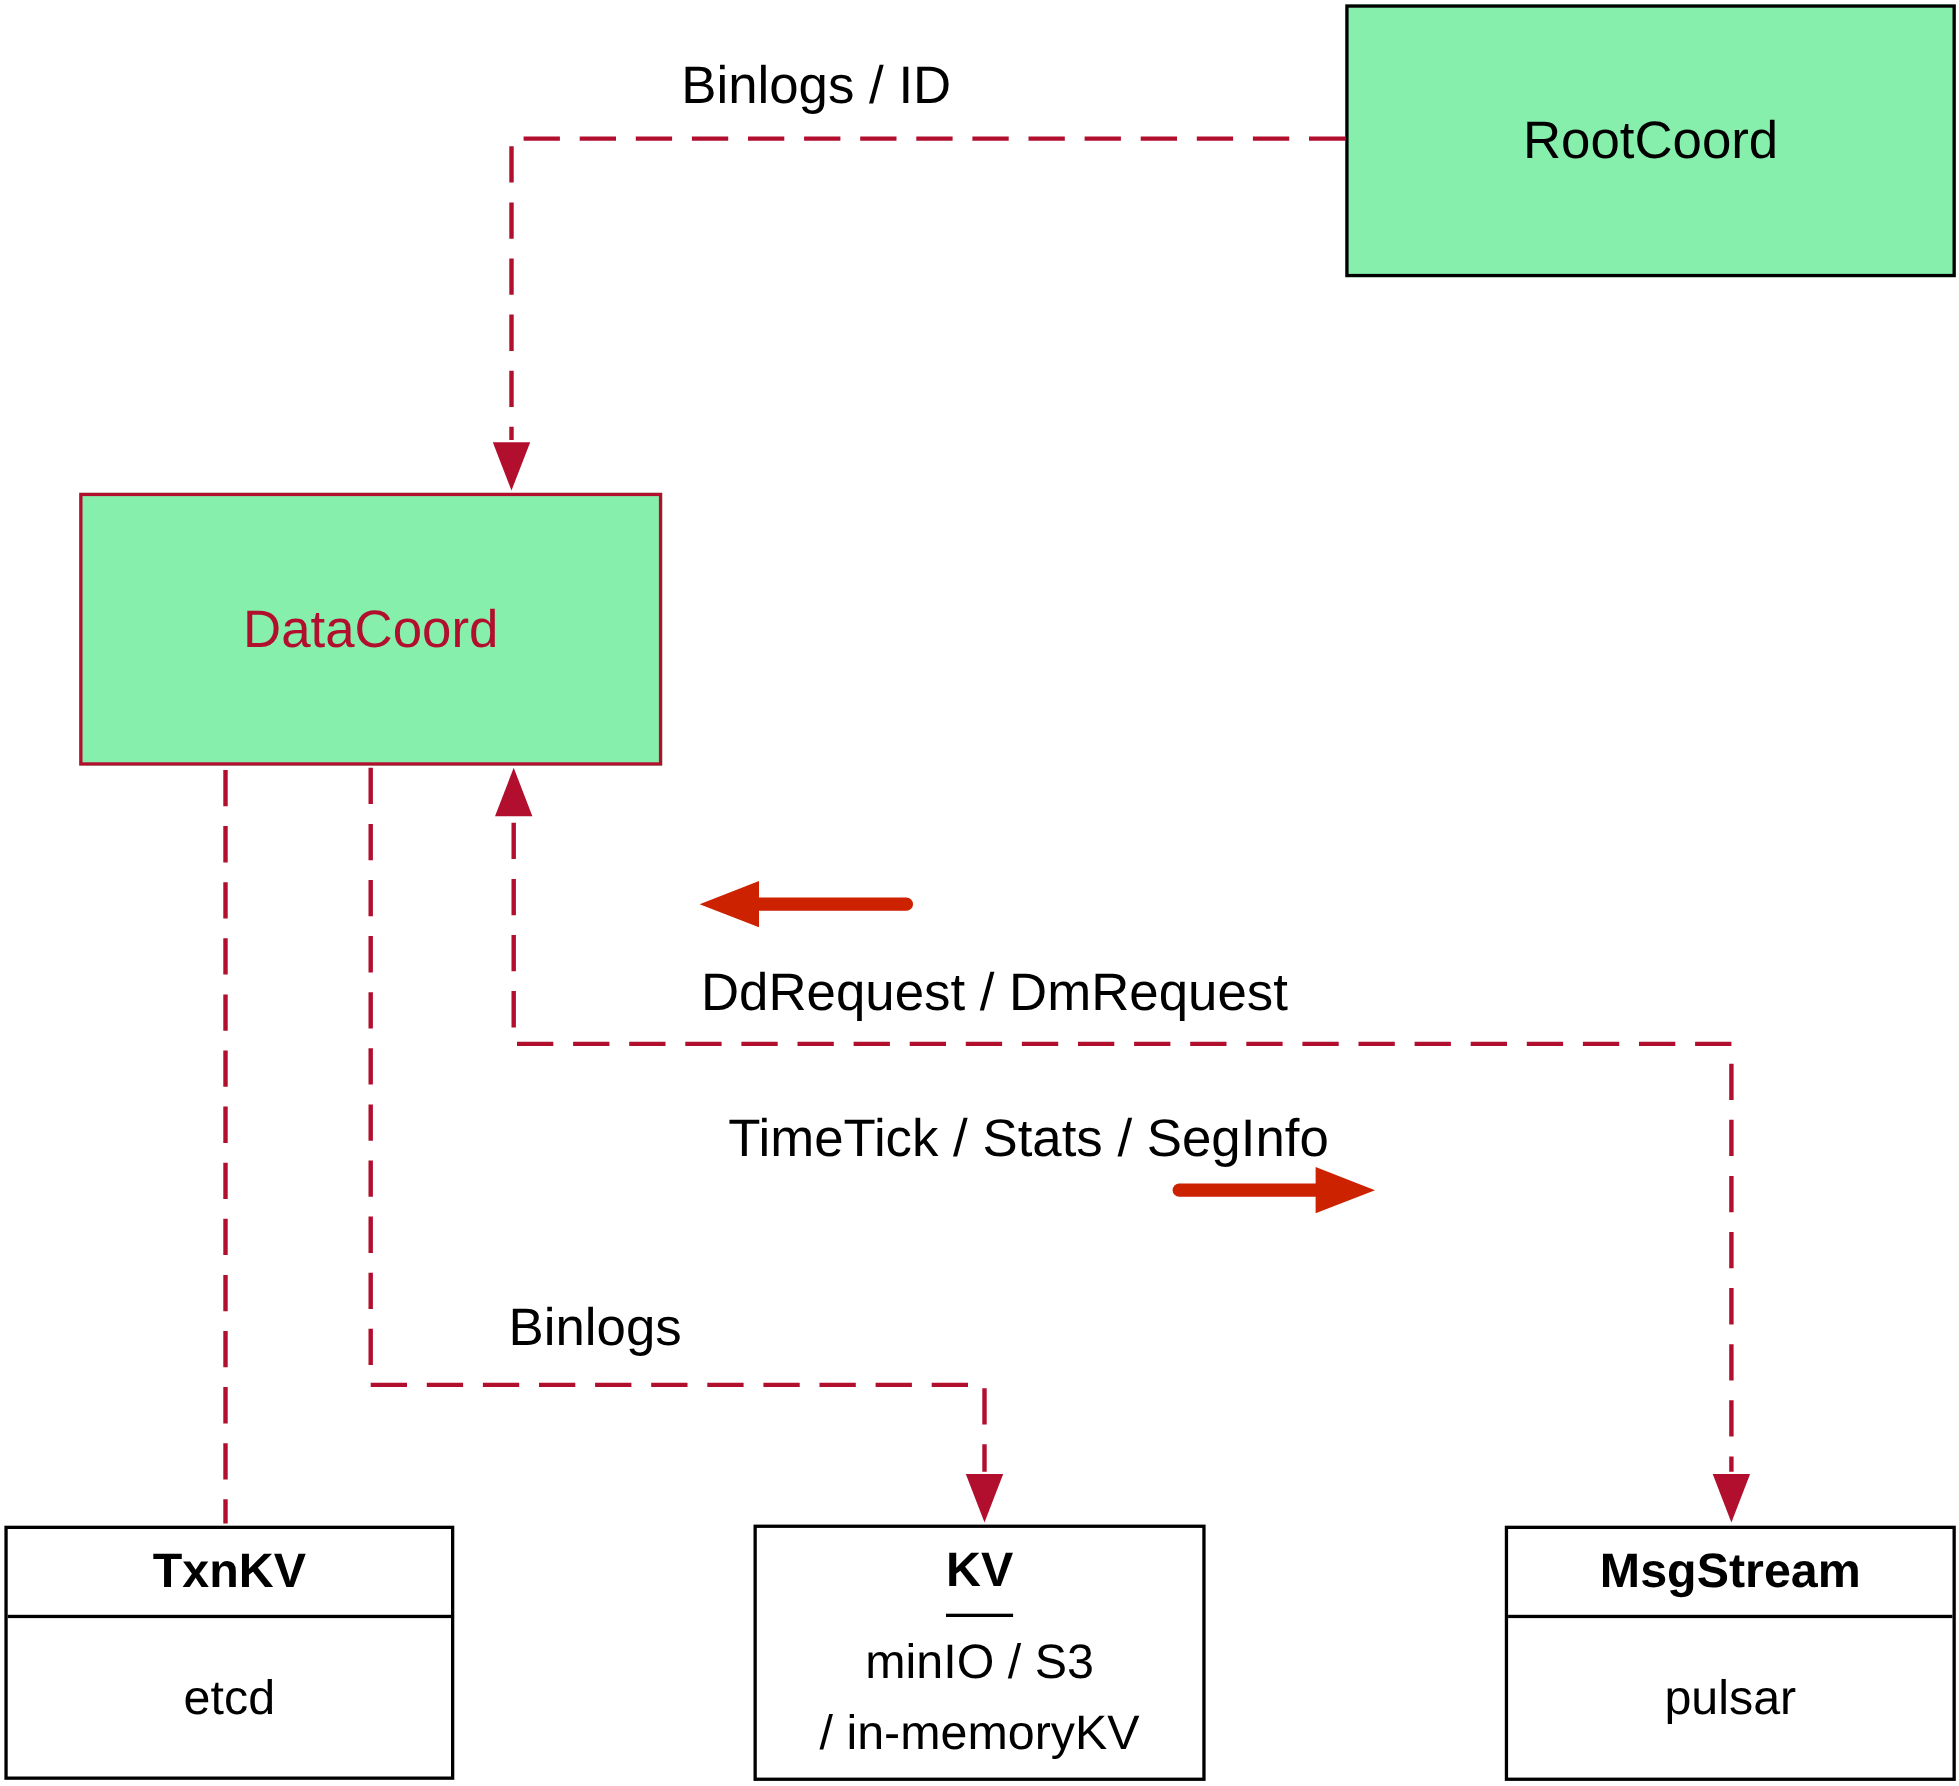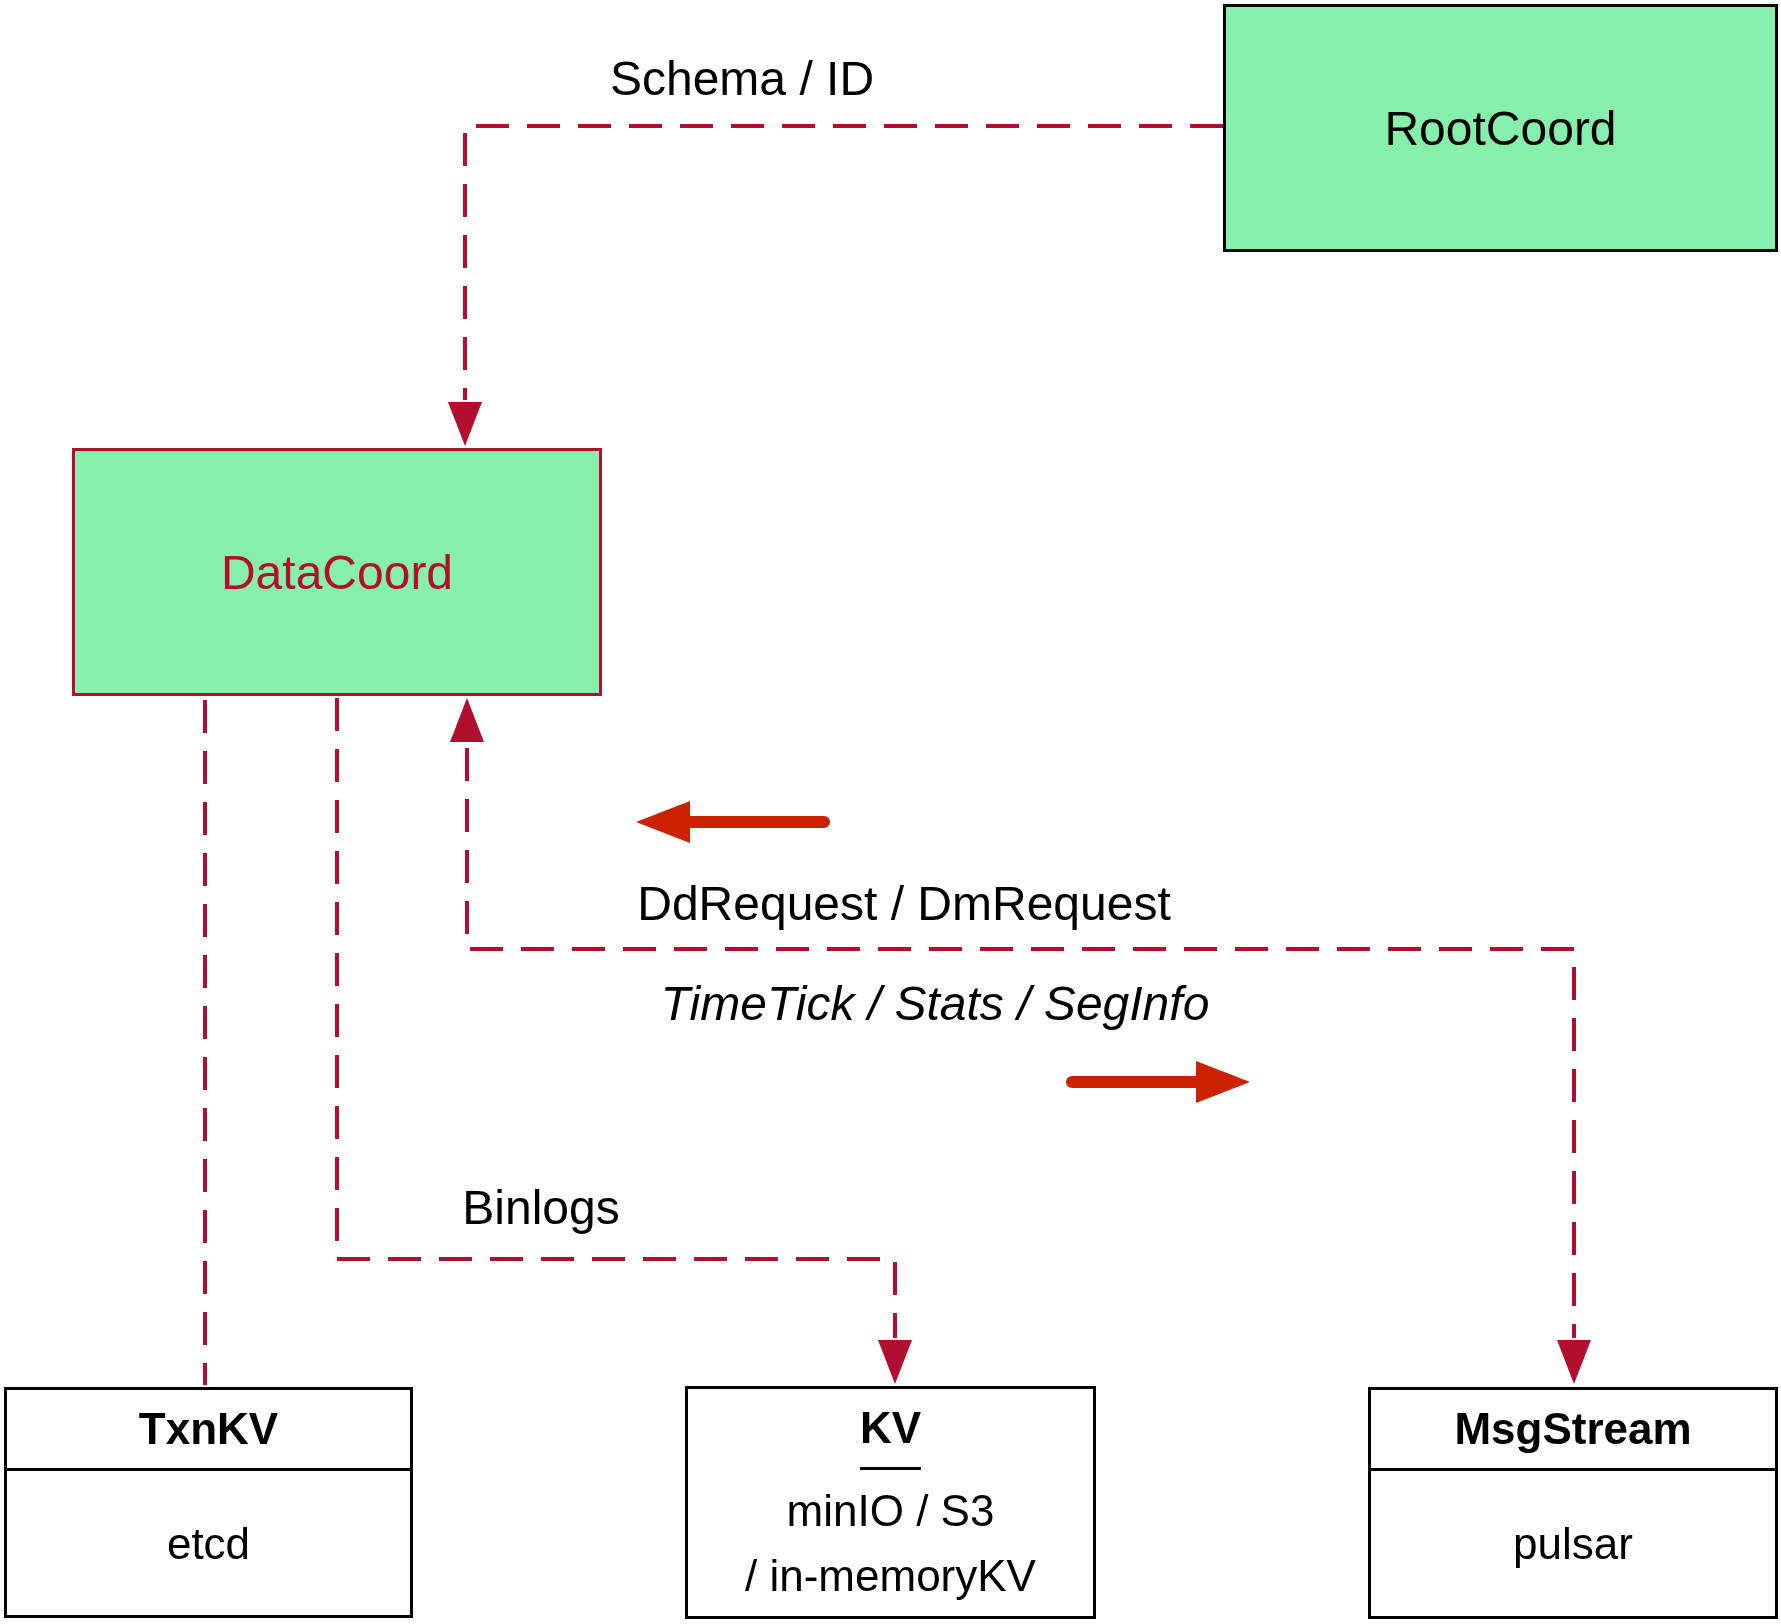--- a/index.html
+++ b/index.html
@@ -125,21 +125,21 @@
       <span>minIO / S3</span>
       <span>/ in-memoryKV</span>
     </div>
   </div>
 
   <div class="table-node" style="left:1368px; top:1387px; width:410px; height:232px;">
     <div class="hdr">MsgStream</div>
     <div class="bdy">pulsar</div>
   </div>
 
-  <div class="edge-label" style="left:742px; top:78px;">Schema / ID</div>
+  <div class="edge-label" style="left:742px; top:78px;">Binlogs / ID</div>
 
   <div class="edge-label" style="left:904px; top:903px;">DdRequest / DmRequest</div>
 
-  <div class="edge-label" style="left:935px; top:1003px;font-style:italic;">TimeTick / Stats / SegInfo</div>
+  <div class="edge-label" style="left:935px; top:1035px;">TimeTick / Stats / SegInfo</div>
 
   <div class="edge-label" style="left:541px; top:1207px;">Binlogs</div>
 
 </div>
 
 </body></html>

